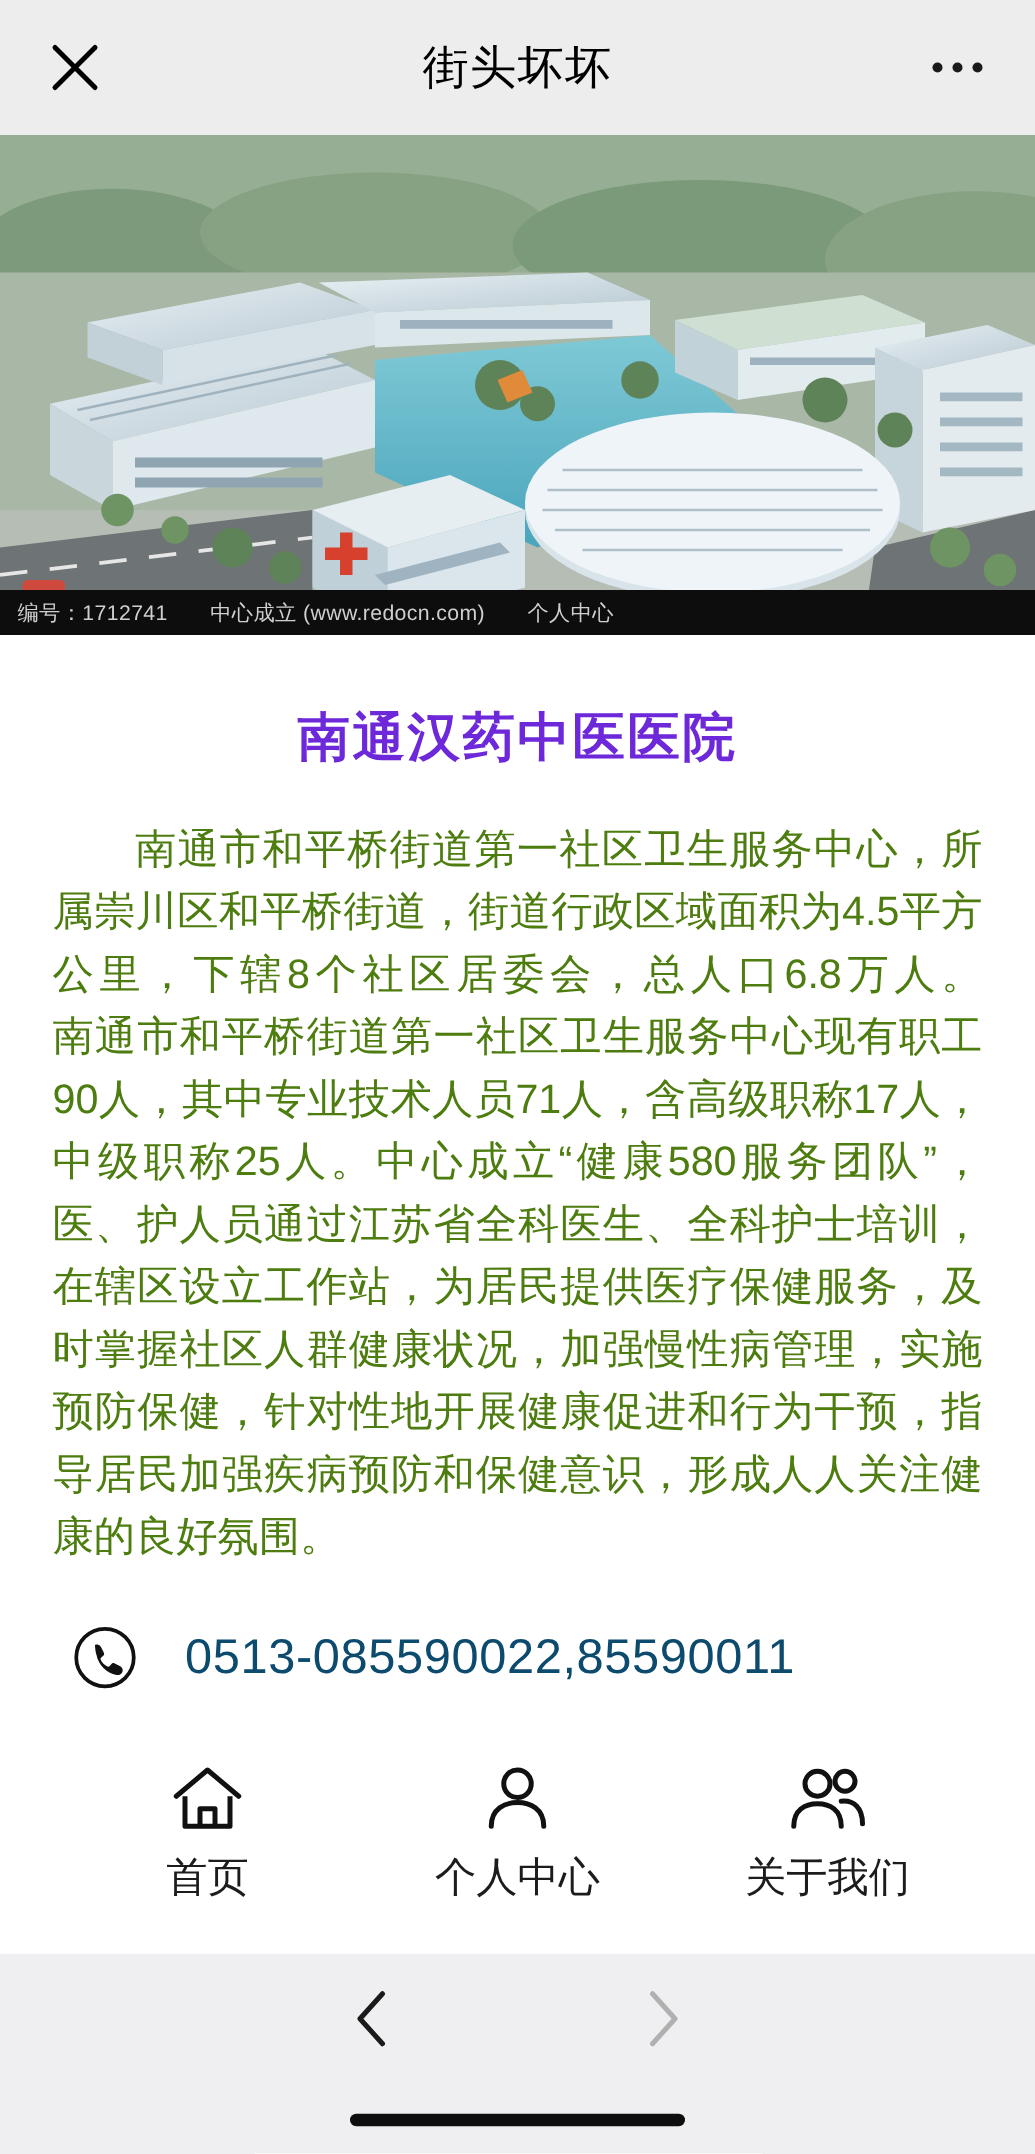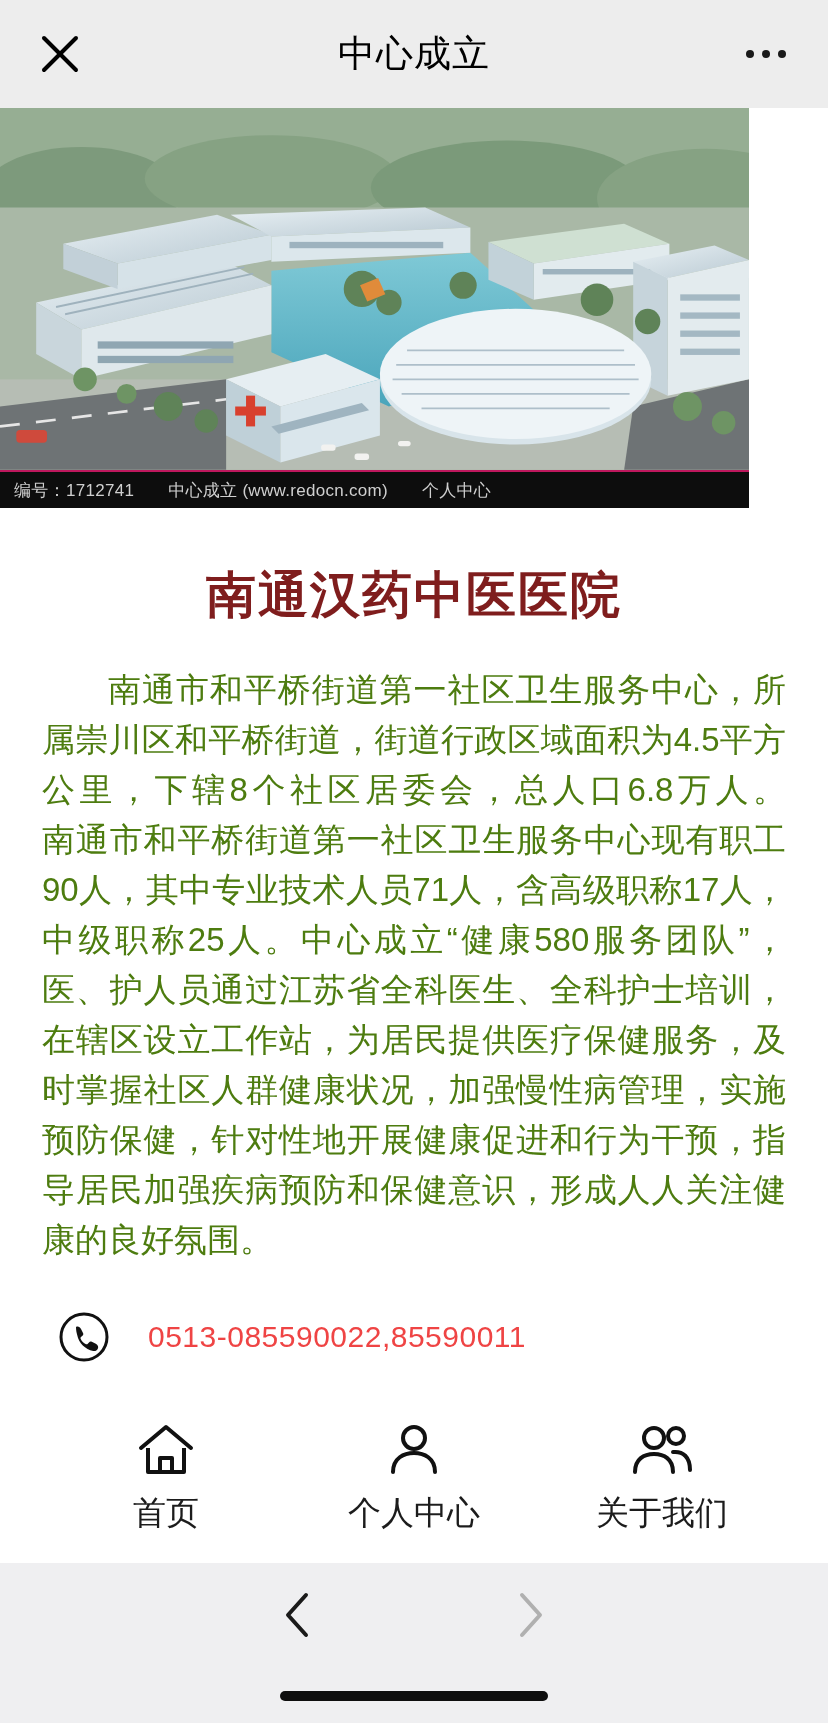--- a/index.html
+++ b/index.html
@@ -63,21 +63,21 @@
     display: block;
     width: 8px;
     height: 8px;
     border-radius: 50%;
     background: #1a1a1a;
   }
 
   
   .hero {
     position: relative;
-    width: 749px;
+    width: 828px;
     height: 400px;
     overflow: hidden;
     background: #be185d;
   }
   .hero-art { position: absolute; inset: 0; }
   .hero-watermark {
     position: absolute;
     left: 0; right: 0; bottom: 0;
     height: 36px;
     background: #0d0d0d;
@@ -90,22 +90,22 @@
     letter-spacing: 0.3px;
   }
   .hero-watermark span { white-space: nowrap; }
 
   
   .content {
     padding: 0 42px;
   }
   .org-title {
     text-align: center;
-    color: #7f1d1d;
-    font-size: 50px;
+    color: #6d28d9;
+    font-size: 42px;
     font-weight: 700;
     letter-spacing: 2px;
     margin-top: 54px;
     margin-bottom: 36px;
     font-family: "DejaVu Sans", sans-serif;
   }
   .body-text {
     font-size: 33px;
     line-height: 50px;
     color: #4d7c0f;
@@ -126,22 +126,22 @@
   .info-icon {
     width: 56px;
     height: 56px;
     flex: 0 0 56px;
     display: flex;
     align-items: center;
     justify-content: center;
     margin-right: 36px;
   }
   .info-text {
-    font-size: 30px;
-    color: #ef4444;
+    font-size: 39px;
+    color: #0c4a6e;
     letter-spacing: 0.5px;
   }
 
   
   .tabbar {
     display: flex;
     margin-top: 52px;
     padding-bottom: 14px;
   }
   .tab {
@@ -201,21 +201,21 @@
 
 <div class="phone">
 
   <div class="navbar">
     <div class="nav-close">
       <svg width="46" height="46" viewBox="0 0 46 46" aria-hidden="true">
         <line x1="7" y1="7" x2="39" y2="39" stroke="#000" stroke-width="4" stroke-linecap="round"></line>
         <line x1="39" y1="7" x2="7" y2="39" stroke="#000" stroke-width="4" stroke-linecap="round"></line>
       </svg>
     </div>
-    <div class="nav-title">中心成立</div>
+    <div class="nav-title">街头坏坏</div>
     <div class="nav-more">
       <i></i>
         <i></i>
         <i></i>
     </div>
   </div>
 
   <div class="hero">
     <svg class="hero-art" viewBox="0 0 828 400" preserveAspectRatio="none" aria-hidden="true">
       <defs>

